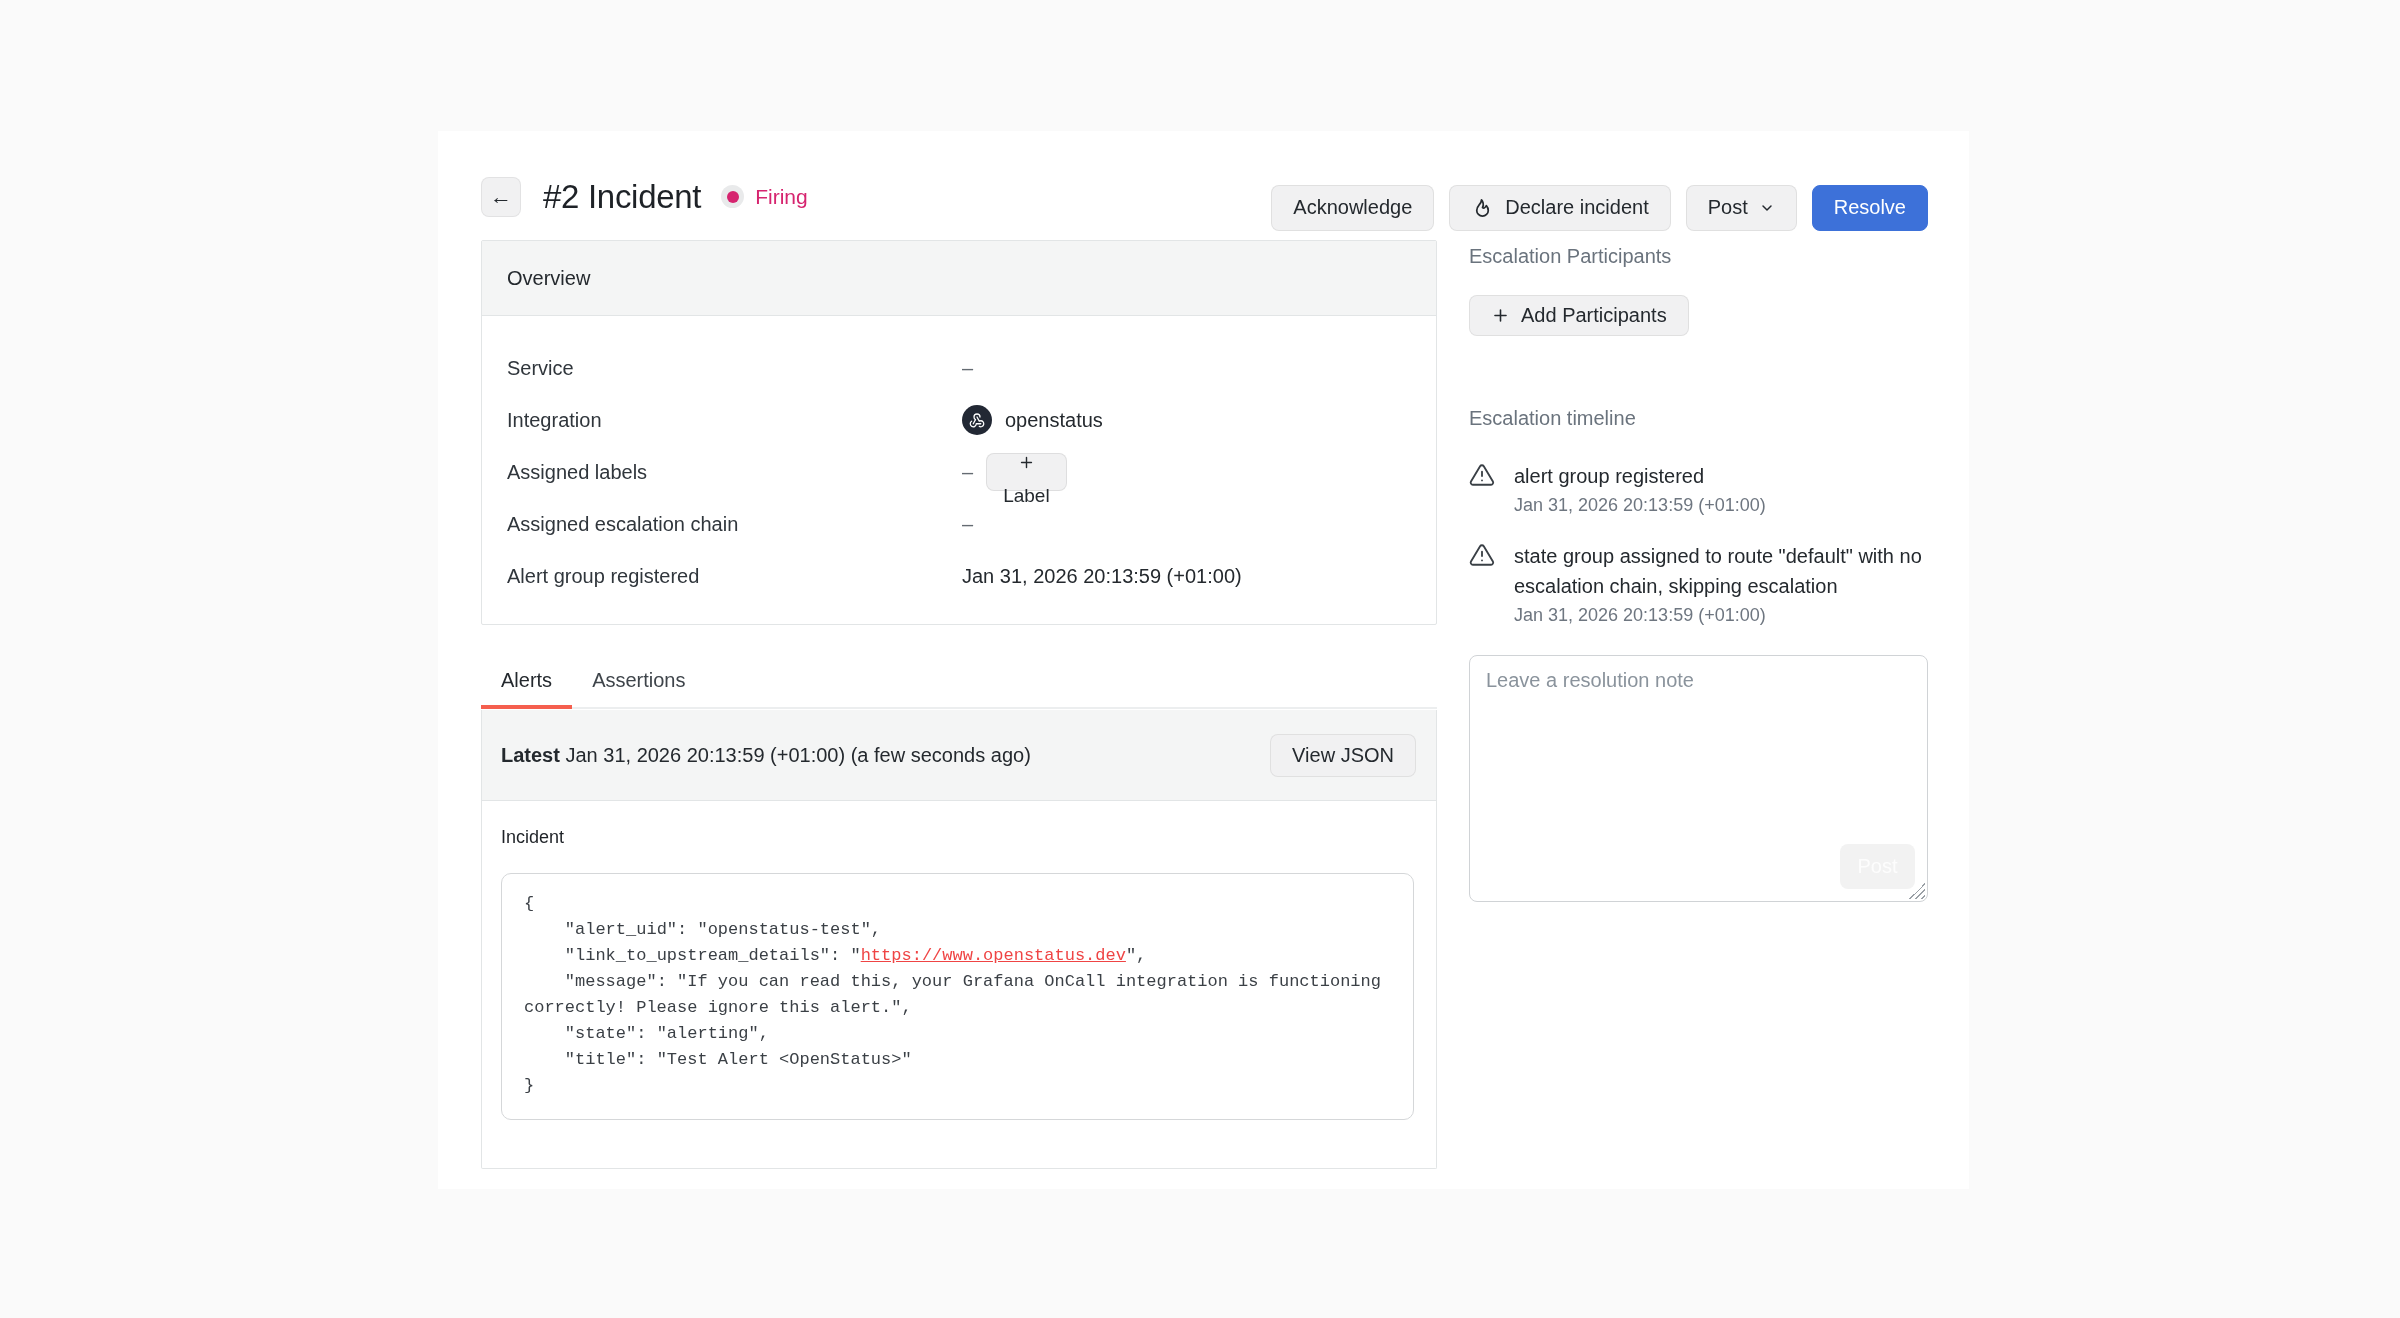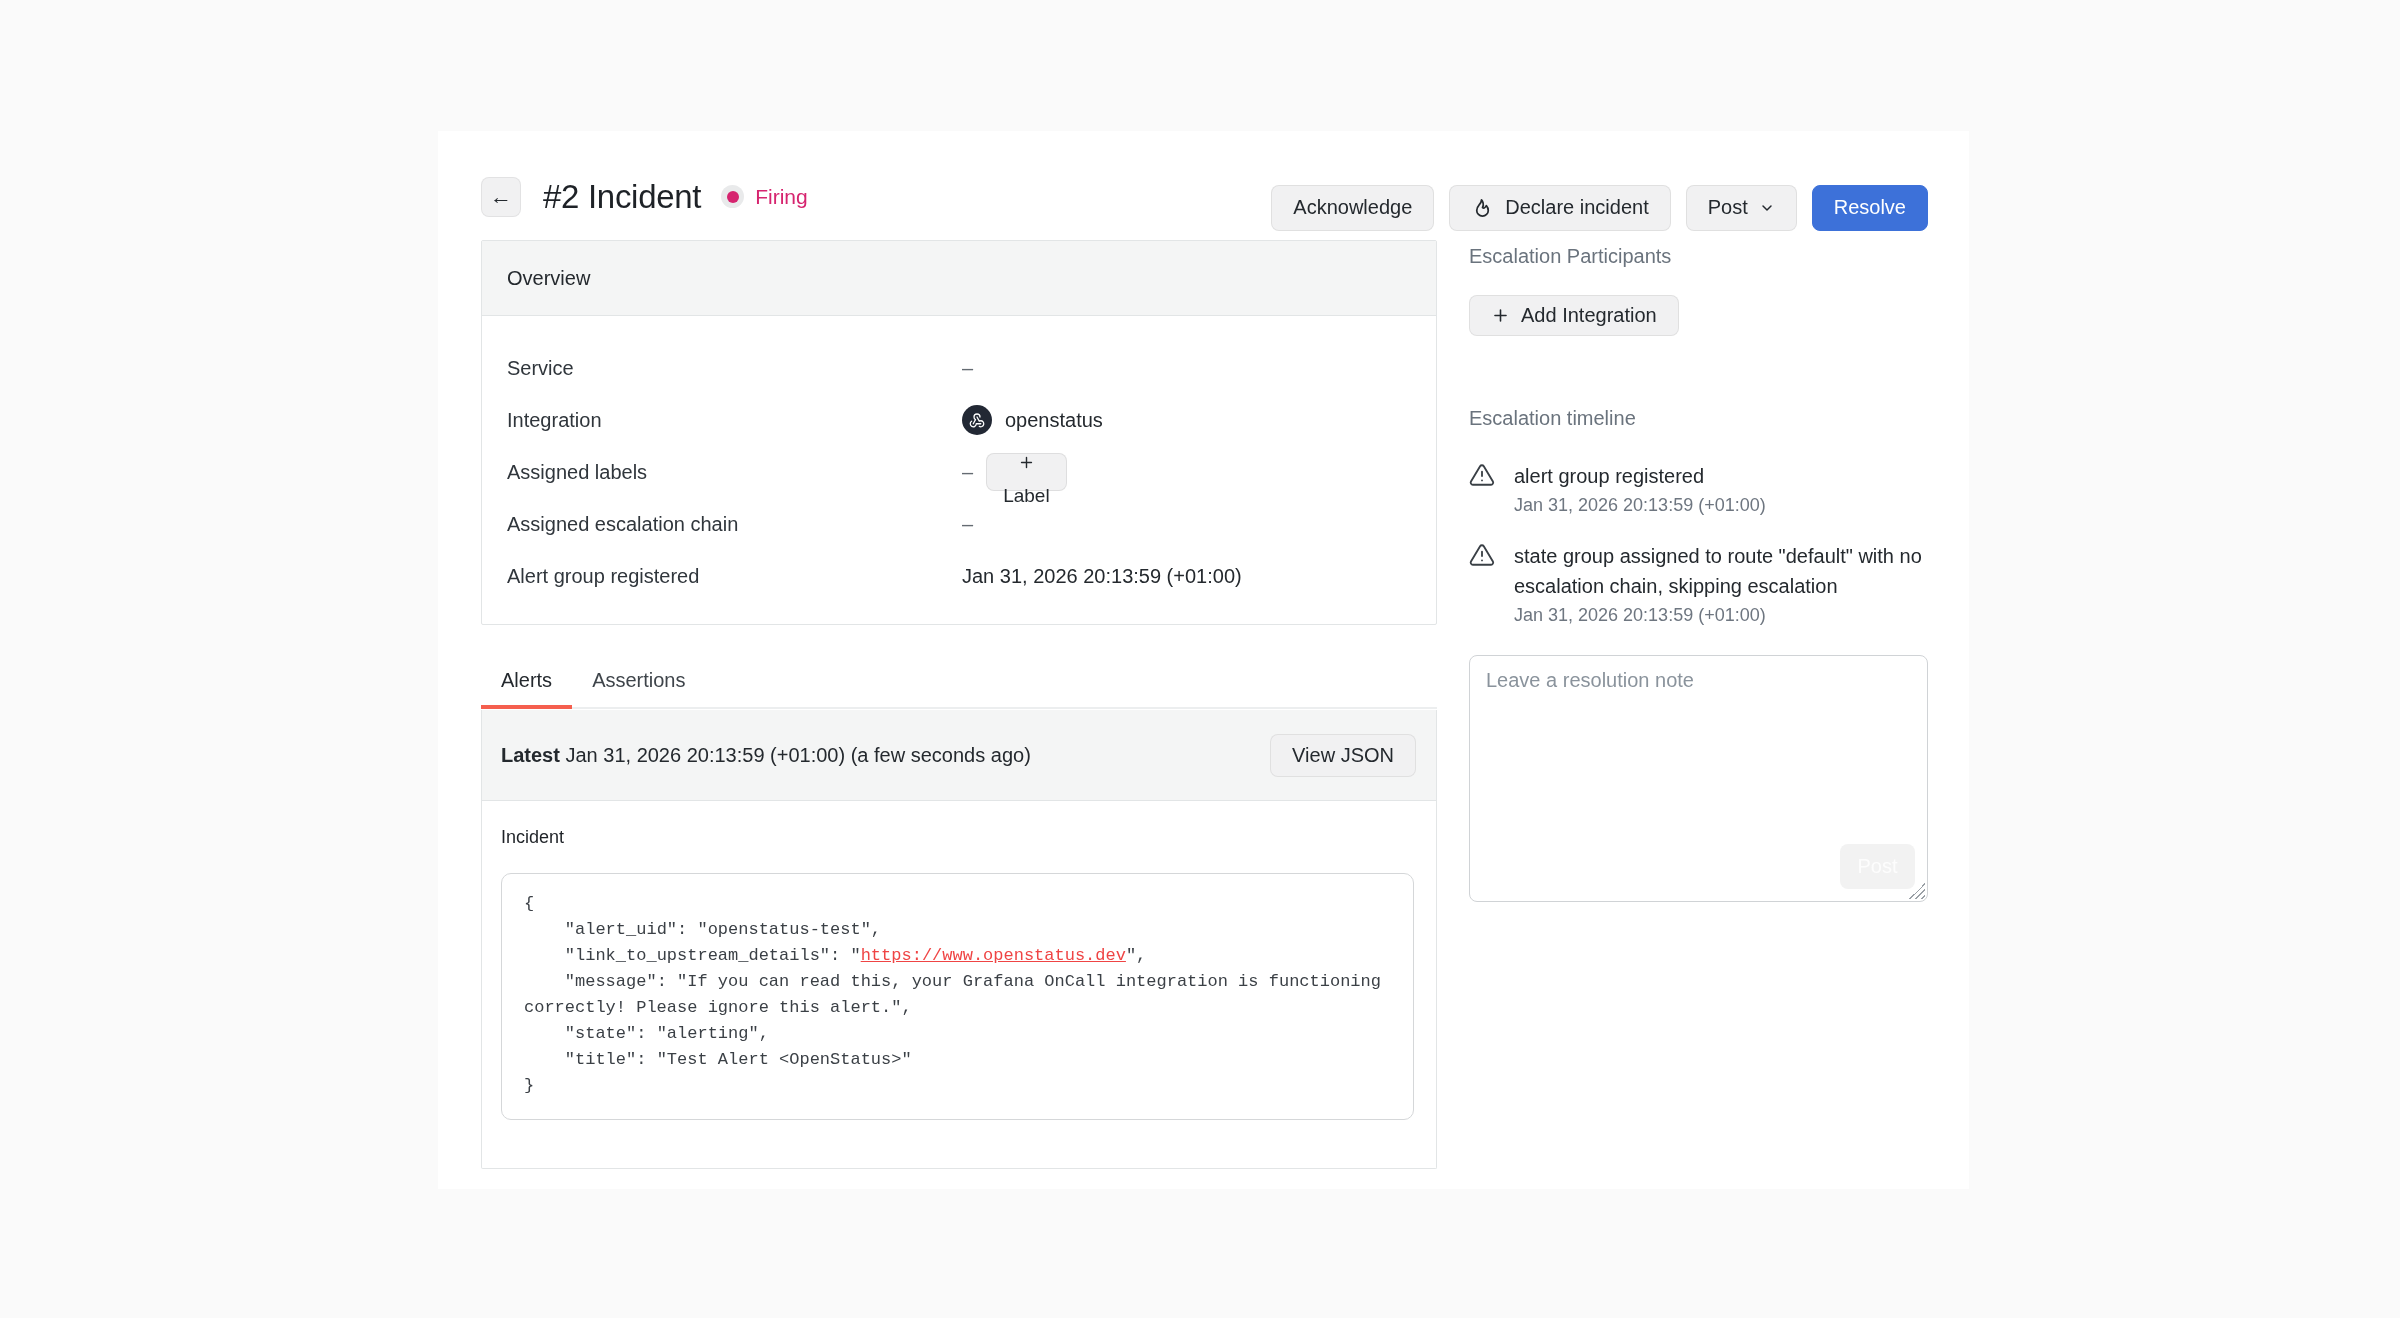--- a/index.html
+++ b/index.html
@@ -291,21 +291,21 @@
     </div>
 
     <div class="side-col">
       <div class="side-heading">Escalation Participants</div>
       <button class="btn add-participants">
         <span>
           <svg width="19" height="19" viewBox="0 0 24 24" fill="none" stroke="#24292e" stroke-width="2" stroke-linecap="round">
               <path d="M12 5v14M5 12h14"></path>
             </svg>
         </span>
-        <span>Add Integration</span>
+        <span>Add Participants</span>
       </button>
 
       <div class="side-heading timeline-heading">Escalation timeline</div>
 
       <div class="timeline-item">
         <span class="warn-icon">
           <svg width="26" height="26" viewBox="0 0 24 24" fill="none" stroke="#3a4046" stroke-width="1.7" stroke-linecap="round" stroke-linejoin="round">
             <path d="M10.24 3.957l-8.422 14.06A1.989 1.989 0 0 0 3.518 21h16.845a1.989 1.989 0 0 0 1.7-2.983L13.64 3.957a1.989 1.989 0 0 0-3.4 0z"></path>
             <path d="M12 9v4"></path>
               <path d="M12 17h.01"></path>

